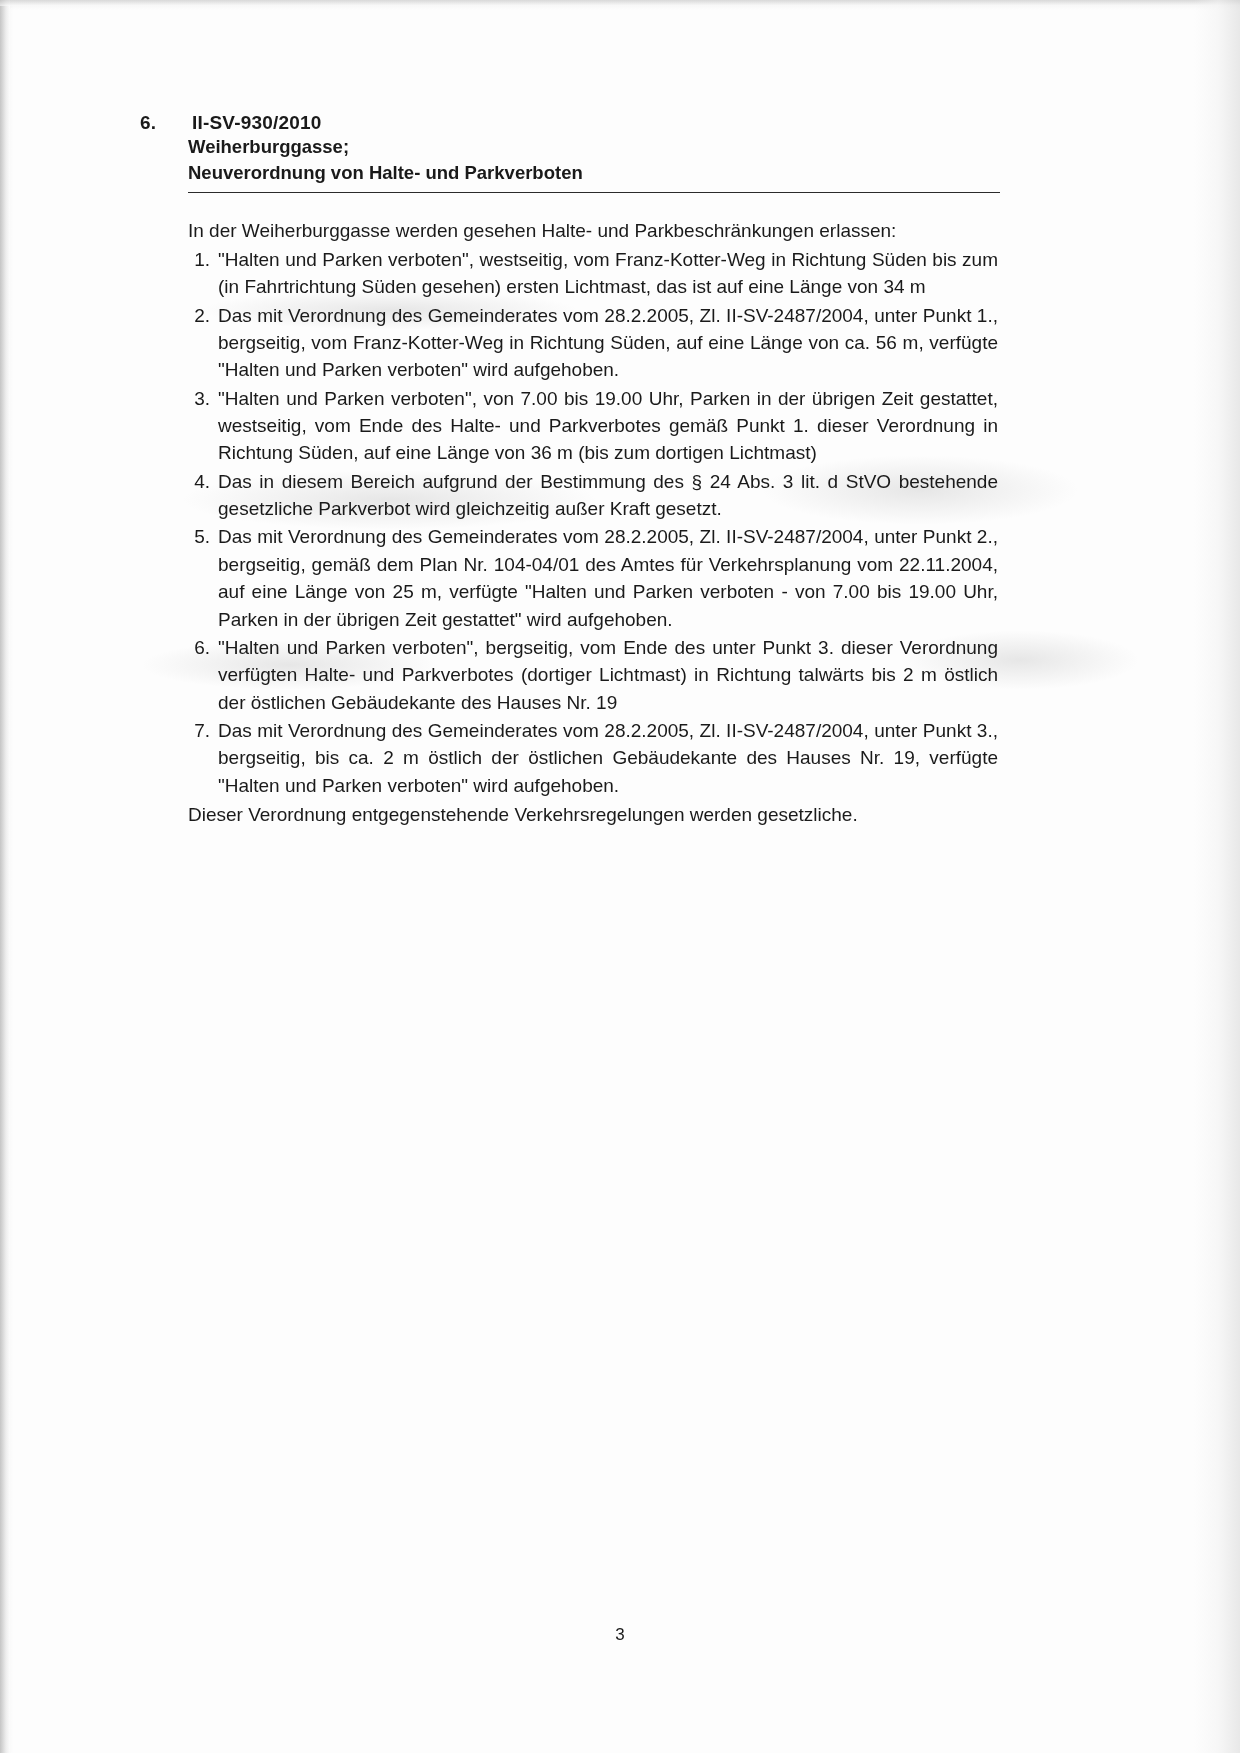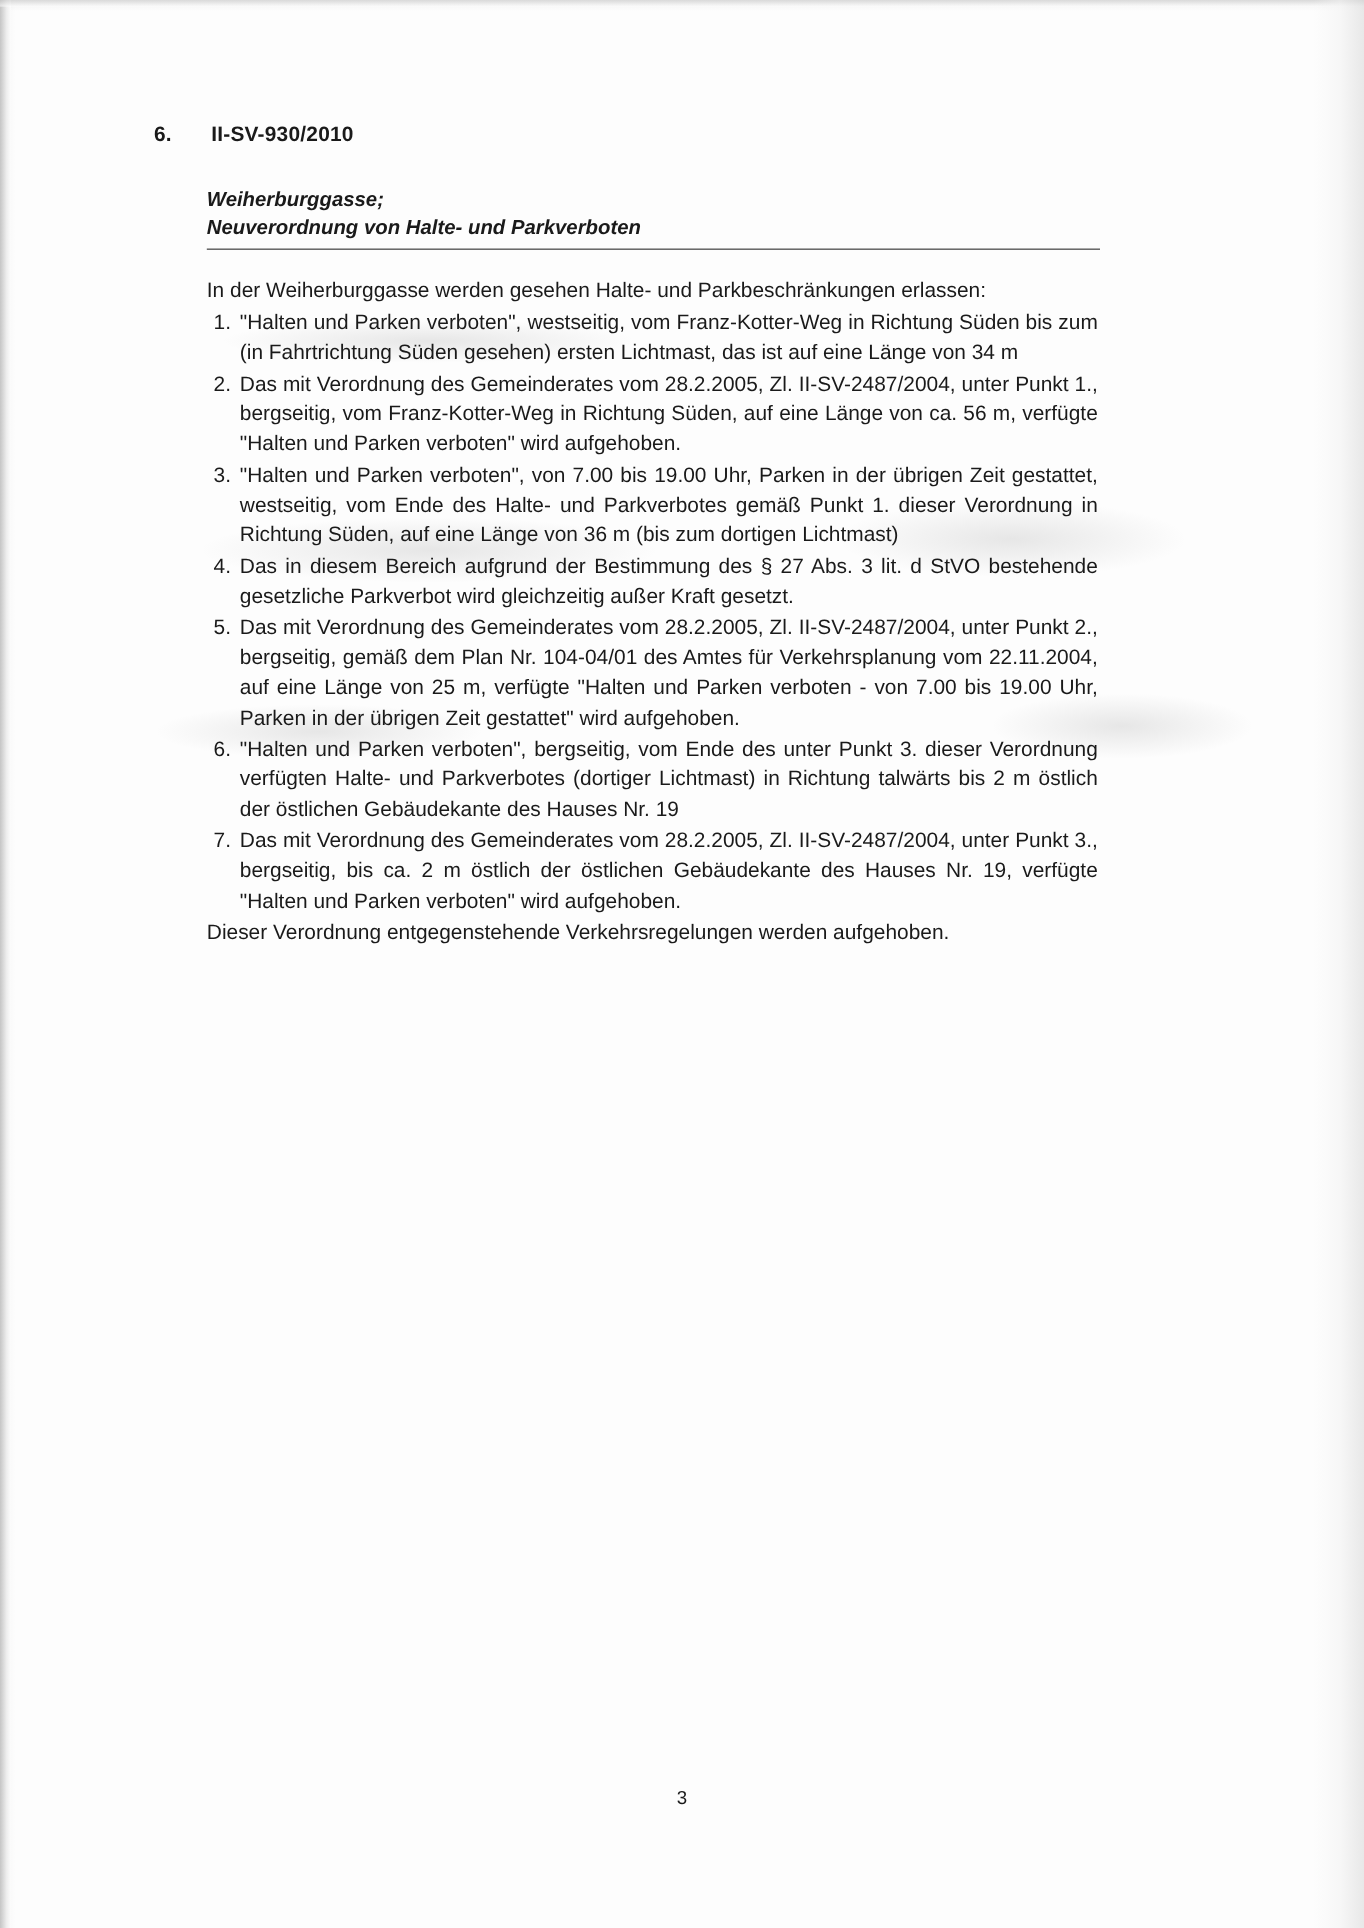--- a/index.html
+++ b/index.html
@@ -63,29 +63,27 @@
   .doc-head {
     display: flex;
     align-items: baseline;
     font-weight: bold;
     font-size: 19px;
     letter-spacing: .2px;
   }
   .doc-head .num { width: 52px; }
 
   .title-block {
-    margin-top: 34px;
     margin-left: 48px;
     font-weight: bold;
     font-size: 18.5px;
     line-height: 1.42;
     padding-bottom: 5px;
     border-bottom: 1.6px solid #2b2b2b;
     width: 812px;
-    font-style: italic;
   }
 
   .intro {
     margin-top: 24px;
     margin-left: 48px;
     font-size: 19px;
     line-height: 1.44;
     text-align: justify;
     width: 810px;
   }
@@ -166,33 +164,33 @@
       <li>
         <span class="marker">2.</span>
         <span>Das mit Verordnung des Gemeinderates vom 28.2.2005, Zl. II-SV-2487/2004, unter Punkt 1., bergseitig, vom Franz-Kotter-Weg in Richtung Süden, auf eine Länge von ca. 56 m, verfügte "Halten und Parken verboten" wird aufgehoben.</span>
       </li>
       <li>
         <span class="marker">3.</span>
         <span>"Halten und Parken verboten", von 7.00 bis 19.00 Uhr, Parken in der übrigen Zeit gestattet, westseitig, vom Ende des Halte- und Parkverbotes gemäß Punkt 1. dieser Verordnung in Richtung Süden, auf eine Länge von 36 m (bis zum dortigen Lichtmast)</span>
       </li>
       <li>
         <span class="marker">4.</span>
-        <span>Das in diesem Bereich aufgrund der Bestimmung des § 27 Abs. 3 lit. d StVO bestehende gesetzliche Parkverbot wird gleichzeitig außer Kraft gesetzt.</span>
+        <span>Das in diesem Bereich aufgrund der Bestimmung des § 24 Abs. 3 lit. d StVO bestehende gesetzliche Parkverbot wird gleichzeitig außer Kraft gesetzt.</span>
       </li>
       <li>
         <span class="marker">5.</span>
         <span>Das mit Verordnung des Gemeinderates vom 28.2.2005, Zl. II-SV-2487/2004, unter Punkt 2., bergseitig, gemäß dem Plan Nr. 104-04/01 des Amtes für Verkehrsplanung vom 22.11.2004, auf eine Länge von 25 m, verfügte "Halten und Parken verboten - von 7.00 bis 19.00 Uhr, Parken in der übrigen Zeit gestattet" wird aufgehoben.</span>
       </li>
       <li>
         <span class="marker">6.</span>
         <span>"Halten und Parken verboten", bergseitig, vom Ende des unter Punkt 3. dieser Verordnung verfügten Halte- und Parkverbotes (dortiger Lichtmast) in Richtung talwärts bis 2 m östlich der östlichen Gebäudekante des Hauses Nr. 19</span>
       </li>
       <li>
         <span class="marker">7.</span>
         <span>Das mit Verordnung des Gemeinderates vom 28.2.2005, Zl. II-SV-2487/2004, unter Punkt 3., bergseitig, bis ca. 2 m östlich der östlichen Gebäudekante des Hauses Nr. 19, verfügte "Halten und Parken verboten" wird aufgehoben.</span>
       </li>
     </ol>
 
-    <div class="closing">Dieser Verordnung entgegenstehende Verkehrsregelungen werden aufgehoben.</div>
+    <div class="closing">Dieser Verordnung entgegenstehende Verkehrsregelungen werden gesetzliche.</div>
   </div>
 
   <div class="page-number">3</div>
 </div>
 
 </body></html>

